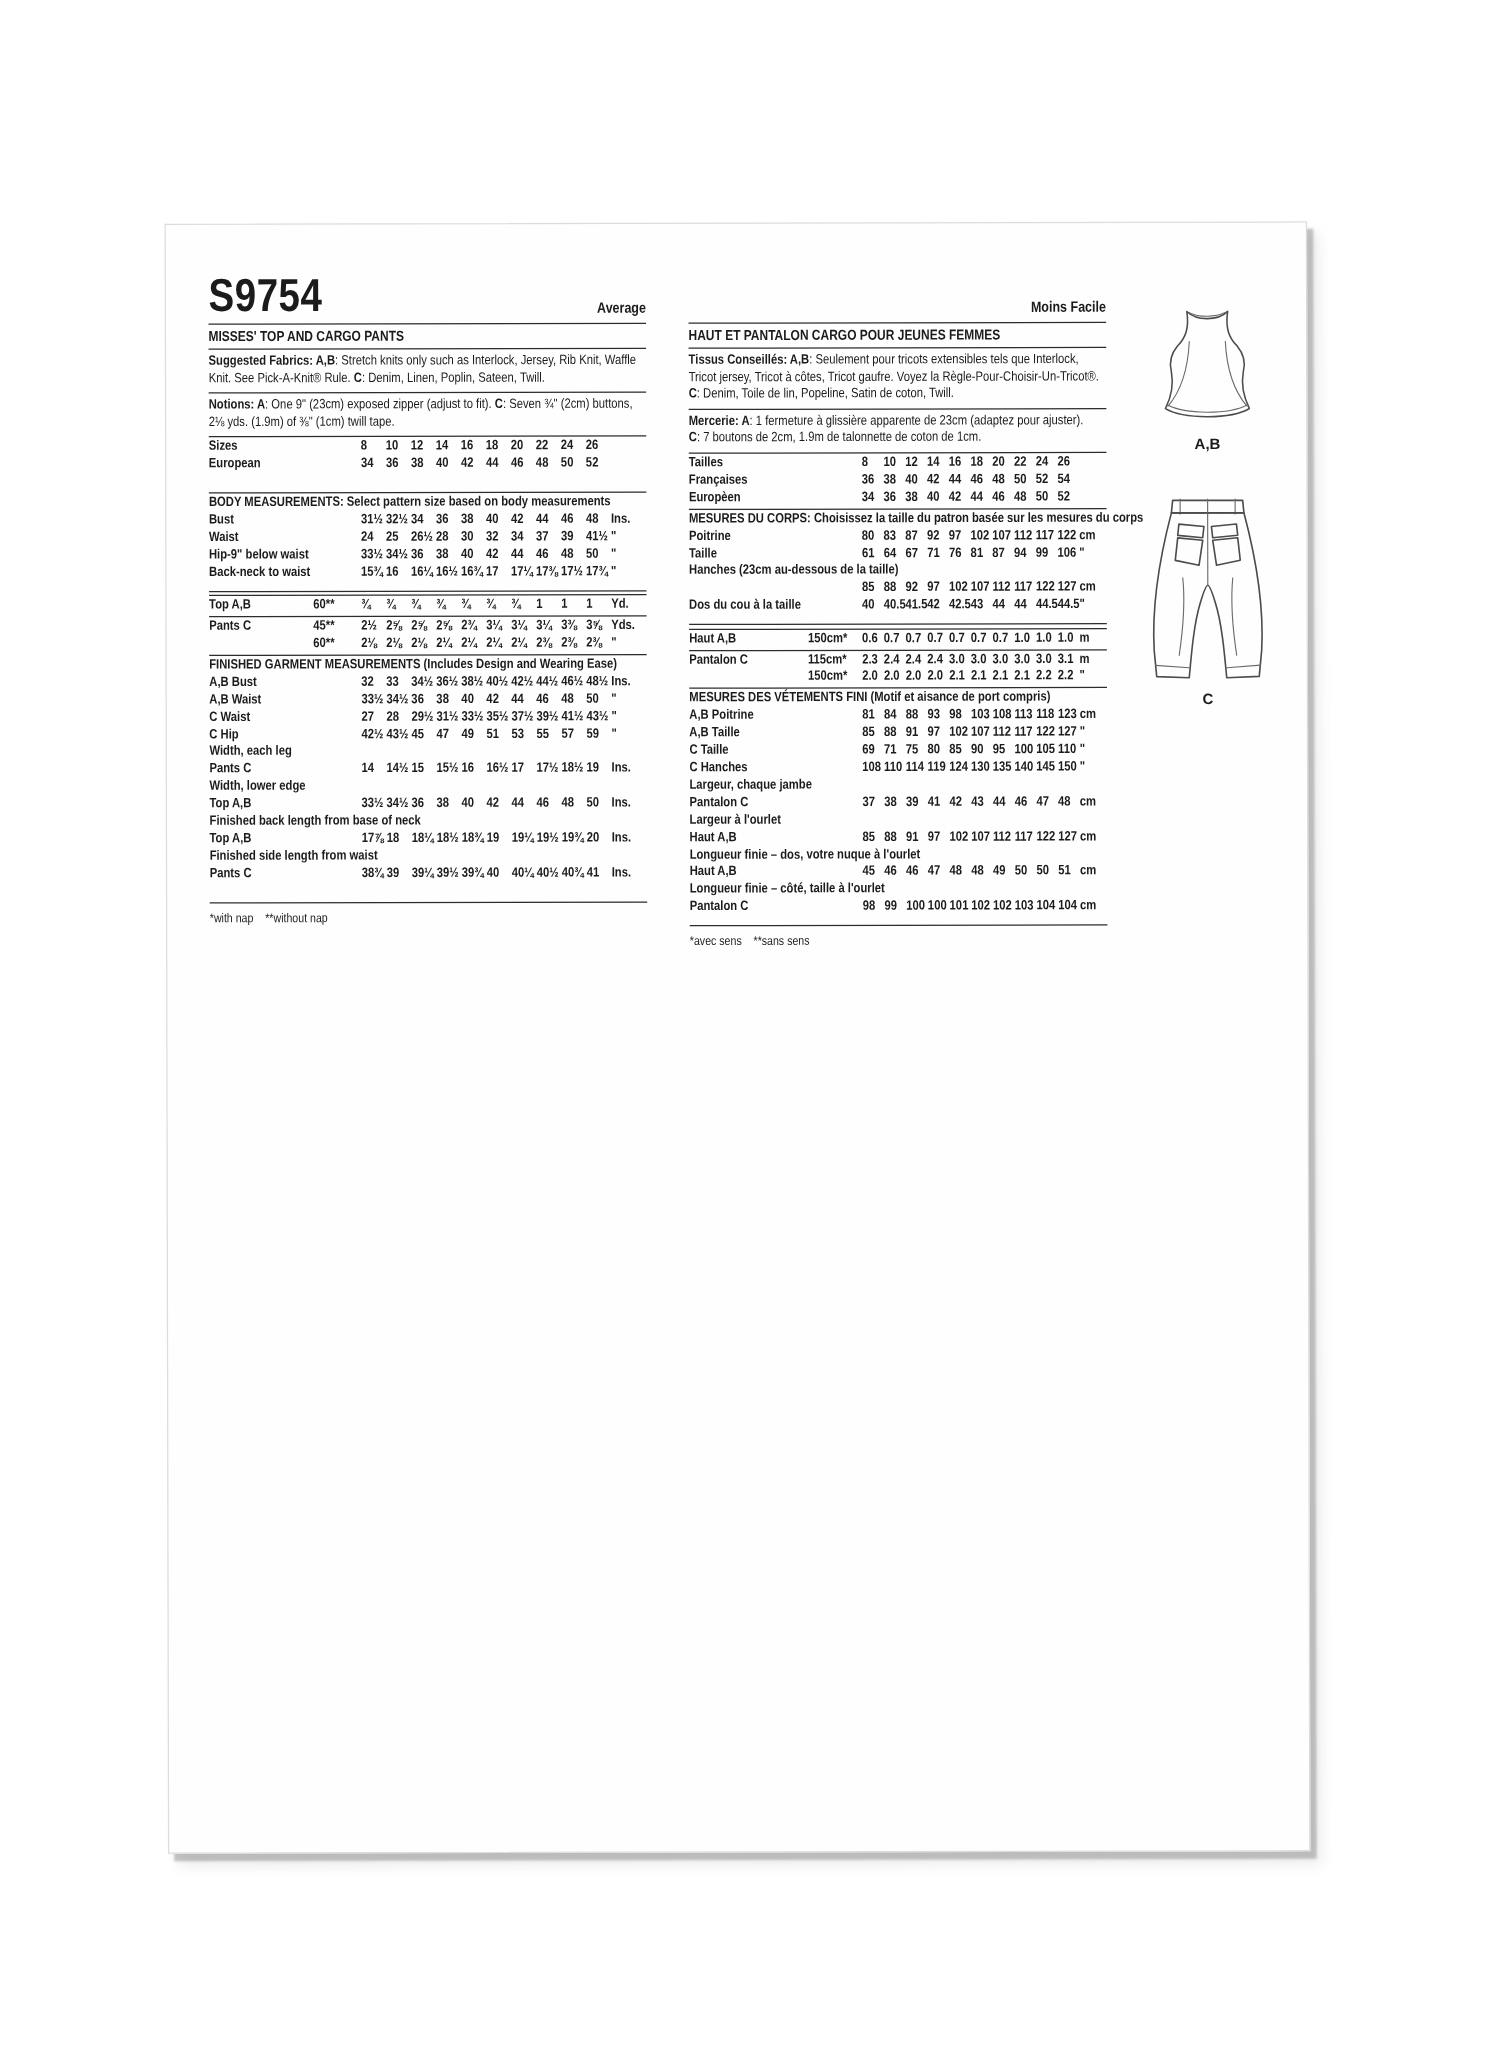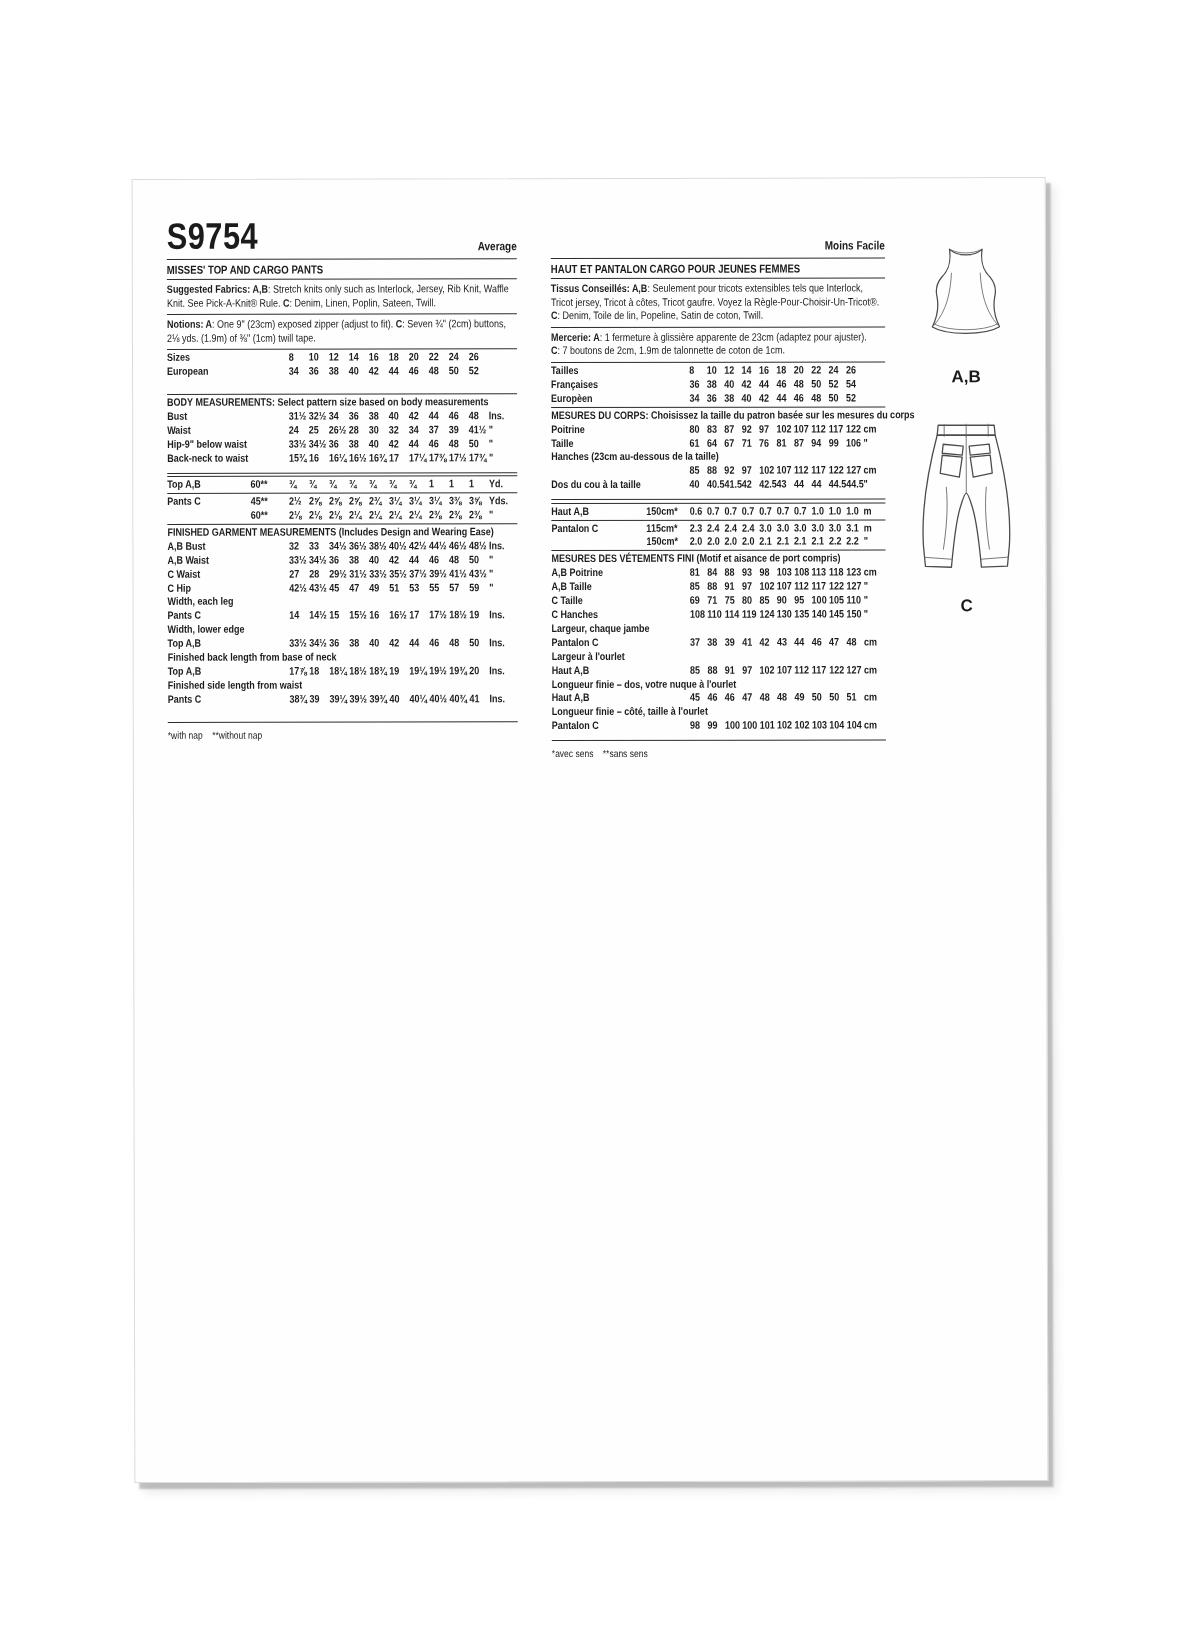--- a/index.html
+++ b/index.html
@@ -33,21 +33,21 @@
   .tval{flex:1;white-space:nowrap;min-width:0;}
   .tunit{flex:none;width:34px;white-space:nowrap;}
   .col-right .tlabel{width:114px;}
   .col-right .tsub{width:52px;}
   .col-right .tunit{width:26px;}
   .sechead{font-size:10.8px;font-weight:700;line-height:13.9px;white-space:nowrap;}
   .foot{font-size:10.2px;font-weight:400;white-space:pre;padding-top:7px;}
   .gap6{height:6px;}.gap14{height:14px;}
   .figs{position:absolute;left:758px;top:66px;width:150px;text-align:center;}
   .fig{margin-bottom:6px;}
-  .fig-label{font-size:17px;font-weight:700;margin-top:21px;}
+  .fig-label{font-size:12px;font-weight:700;margin-top:2px;}
   .fig svg{display:block;margin:0 auto;}
   .fig path, .fig line, .fig rect{fill:none;stroke:#4c4c4c;stroke-width:1.3;stroke-linecap:round;stroke-linejoin:round;}
   .fig .thin{stroke-width:.9;stroke:#6a6a6a;}
   .fig2{margin-top:30px;}
 </style>
 </head>
 <body>
 
 <div class="sheet">
 

